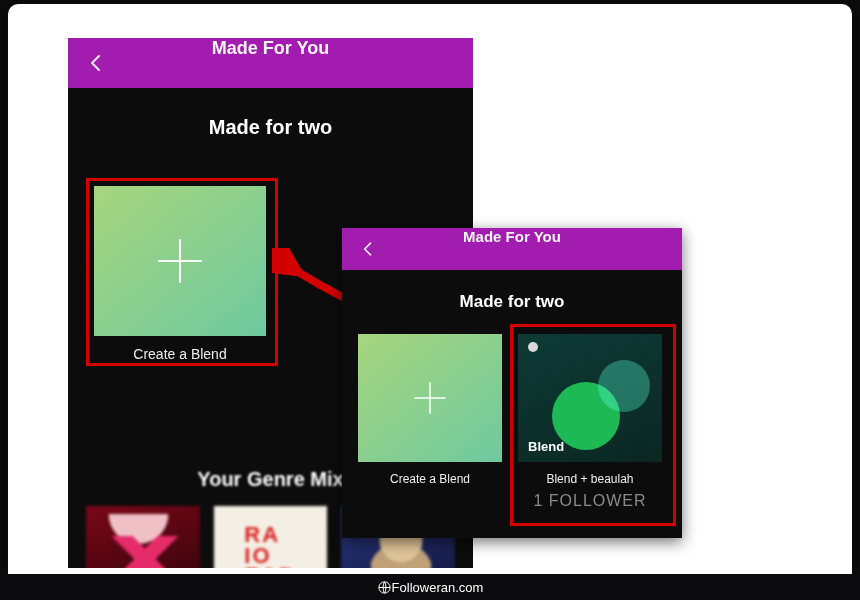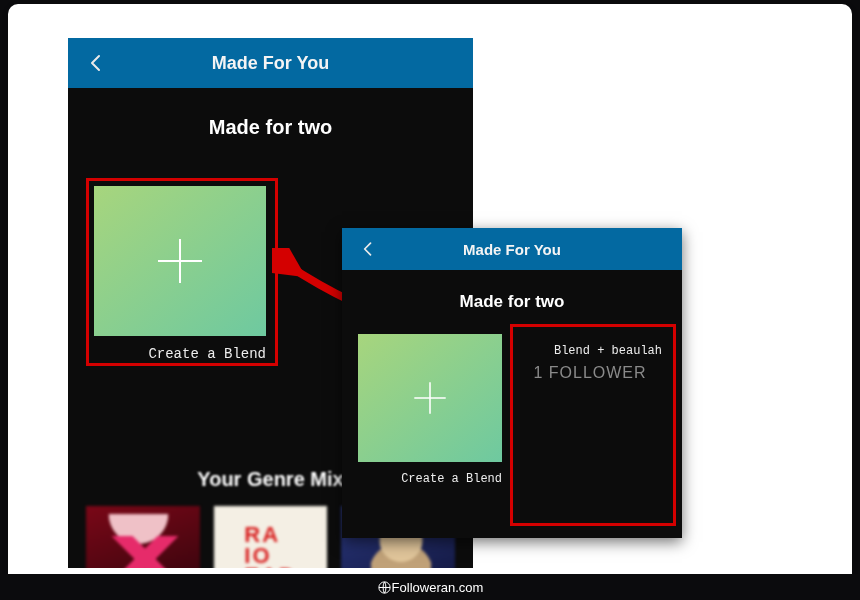--- a/index.html
+++ b/index.html
@@ -7,41 +7,41 @@
   .frame {
     position: absolute; left: 8px; top: 4px; width: 844px; height: 580px;
     background: #fff; border-radius: 10px; box-shadow: 0 2px 6px rgba(0,0,0,.2);
   }
   
   .shot-a {
     position: absolute; left: 60px; top: 34px; width: 405px; height: 530px;
     background:#0c0c0c; overflow:hidden;
   }
   .hdr {
-    height: 50px; background:#0369a1; display:flex; align-items:center;
+    height: 50px; background:#a21caf; display:flex; align-items:flex-start;
     position:relative;
   }
   .back {
     position:absolute; left:16px; top:50%; transform:translateY(-50%);
     color:#eaeaea; display:flex; cursor:pointer;
   }
   .hdr .title {
     flex:1; text-align:center; color:#f4f4f4; font-weight:600; font-size:18px;
   }
   .sect { text-align:center; color:#fff; font-weight:600; font-size:20px; margin-top:28px; }
   .tile-create {
     position:absolute; left:26px; top:148px; width:172px;
   }
   .tile-create .art {
     width:172px; height:150px;
     background:linear-gradient(140deg,#a7d57d 0%, #6ec9a0 100%);
     display:flex; align-items:center; justify-content:center;
   }
   .plus svg { display:block; }
-  .cap { color:#eee; font-size:14px; text-align:right; margin-top:10px; font-weight:500;font-family:Liberation Mono, monospace;}
+  .cap { color:#eee; font-size:14px; text-align:center; margin-top:10px; font-weight:500;}
   .hl-a {
     position:absolute; left:18px; top:140px; width:192px; height:188px;
     border:3px solid #d40000; pointer-events:none;
   }
   .arrow {
     position:absolute; left:204px; top:210px; width:160px; height:90px; pointer-events:none;
   }
   .genre-h {
     position:absolute; top:430px; left:0; right:0; text-align:center; color:#fff;
     font-size:20px; font-weight:600; filter:blur(1.2px);
@@ -194,20 +194,27 @@
           <span class="plus">
             <svg width="44" height="44" viewBox="0 0 56 56">
                 <path d="M28 8v40M8 28h40" stroke="#ffffff" stroke-width="2"></path>
               </svg>
           </span>
         </div>
         <div class="cap">Create a Blend</div>
       </div>
 
       <div class="bt blend">
+        <div class="art">
+          <div class="blend-circles">
+            <div class="c1"></div>
+              <div class="c2"></div>
+          </div>
+          <span class="blend-cap">Blend</span>
+        </div>
         <div class="cap">Blend + beaulah</div>
         <div class="sub">1 FOLLOWER</div>
       </div>
     </div>
 
     <div class="hl-b"></div>
   </div>
 
 </div>
 

